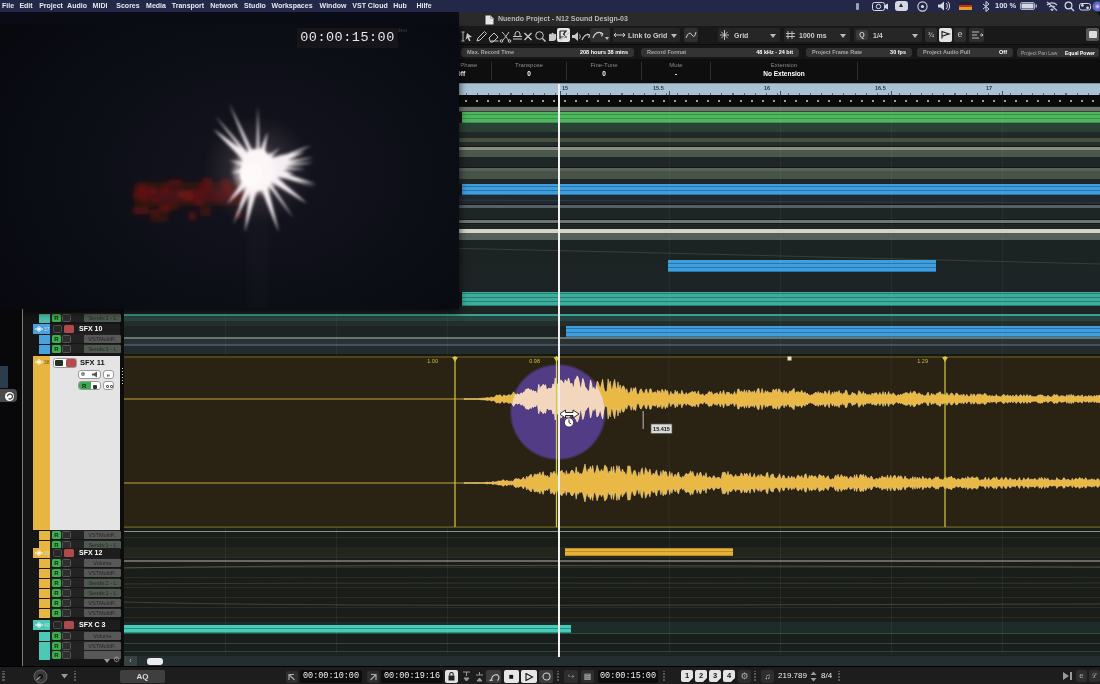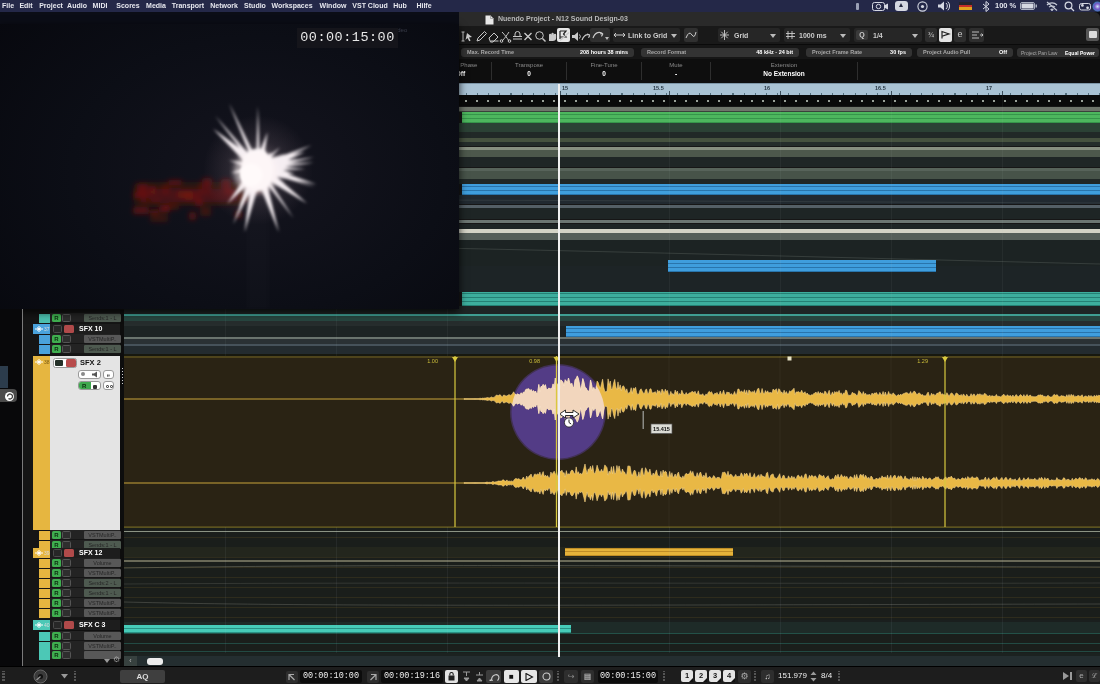--- a/index.html
+++ b/index.html
@@ -251,21 +251,21 @@
     <div style="position:absolute;left:84px;top:345px;width:37px;height:8px;background:#4e5a50;border-radius:1px;font-size:5.5px;color:#262626;text-align:center;line-height:8px;overflow:hidden;white-space:nowrap">Sends:1 - L</div>
     <div style="position:absolute;left:33px;top:356px;width:17px;height:174px;background:#e6b640"></div>
     <div style="position:absolute;left:50px;top:356px;width:70px;height:174px;background:#e4e4e4"></div>
     <svg style="position:absolute;left:34px;top:358px" width="10" height="8">
       <path d="M1 4 h8 M5 1 v6 M3 2.5 l4 3 M7 2.5 l-4 3" stroke="#fff" stroke-width="1" fill="none"></path>
     </svg>
     <span style="position:absolute;left:44px;top:359px;font-size:5px;color:#7a5a10">38</span>
     <div style="position:absolute;left:53px;top:357.5px;width:24px;height:10px;background:#fff;border:0.8px solid #999;border-radius:2.5px"></div>
     <div style="position:absolute;left:55px;top:359.5px;width:8px;height:6.5px;background:#243028;border-radius:1px"></div>
     <div style="position:absolute;left:65.5px;top:358.8px;width:10px;height:8px;background:#b84c4c;border-radius:1.5px"></div>
-    <span style="position:absolute;left:80px;top:358px;font-size:7.5px;font-weight:bold;color:#111">SFX 2</span>
+    <span style="position:absolute;left:80px;top:358px;font-size:7.5px;font-weight:bold;color:#111">SFX 11</span>
     <div style="position:absolute;left:78px;top:369.5px;width:23px;height:9px;background:#fff;border:0.8px solid #999;border-radius:3px"></div>
     <div style="position:absolute;left:81px;top:372px;width:4px;height:4px;background:#8a8a8a;border-radius:50%"></div>
     <svg style="position:absolute;left:91px;top:371px" width="8" height="7">
       <path d="M1 2.5 h2 L6 0.5 v6 L3 4.5 H1z" fill="#555"></path>
     </svg>
     <div style="position:absolute;left:103px;top:369.5px;width:11px;height:9px;background:#fff;border:0.8px solid #999;border-radius:3px;font-size:6px;color:#333;text-align:center;line-height:9px">e</div>
     <div style="position:absolute;left:78px;top:381px;width:23px;height:9px;background:#fff;border:0.8px solid #999;border-radius:3px;overflow:hidden">
       <div style="position:absolute;left:0;top:0;width:11.5px;height:9px;background:#3fa84e"></div>
       <span style="position:absolute;left:3px;top:0.5px;font-size:6px;font-weight:bold;color:#0c2c10">R</span>
       <div style="position:absolute;right:3px;top:2.5px;width:4.5px;height:4px;background:#333;border-radius:1px"></div>
@@ -669,21 +669,21 @@
     <div style="position:absolute;left:689px;top:11px;width:0;height:0;border-left:4px solid transparent;border-bottom:4px solid #111"></div>
     <div style="position:absolute;left:695px;top:3px;width:12px;height:12px;background:#e4e4e4;border-radius:2px;color:#111;font-size:7.5px;font-weight:bold;text-align:center;line-height:12px">2</div>
     <div style="position:absolute;left:703px;top:11px;width:0;height:0;border-left:4px solid transparent;border-bottom:4px solid #111"></div>
     <div style="position:absolute;left:709px;top:3px;width:12px;height:12px;background:#e4e4e4;border-radius:2px;color:#111;font-size:7.5px;font-weight:bold;text-align:center;line-height:12px">3</div>
     <div style="position:absolute;left:717px;top:11px;width:0;height:0;border-left:4px solid transparent;border-bottom:4px solid #111"></div>
     <div style="position:absolute;left:723px;top:3px;width:12px;height:12px;background:#e4e4e4;border-radius:2px;color:#111;font-size:7.5px;font-weight:bold;text-align:center;line-height:12px">4</div>
     <div style="position:absolute;left:731px;top:11px;width:0;height:0;border-left:4px solid transparent;border-bottom:4px solid #111"></div>
     <div style="position:absolute;left:738px;top:2.5px;width:13px;height:13px;background:#2e2e2e;color:#aaa;font-size:9px;font-weight:normal;font-family:'Liberation Sans',sans-serif;text-align:center;line-height:13px;border-radius:2px;white-space:nowrap">⚙</div>
     <div style="position:absolute;left:754px;top:4px;width:2px;height:10px;background-image:repeating-linear-gradient(0deg,#555 0 1.5px,transparent 1.5px 3px)"></div>
     <div style="position:absolute;left:761px;top:2.5px;width:13px;height:13px;background:#2e2e2e;color:#ccc;font-size:8px;font-weight:normal;font-family:'Liberation Sans',sans-serif;text-align:center;line-height:13px;border-radius:2px;white-space:nowrap">♫</div>
-    <span style="position:absolute;left:778px;top:4px;font-size:8px;color:#eee">151.979</span>
+    <span style="position:absolute;left:778px;top:4px;font-size:8px;color:#eee">219.789</span>
     <svg style="position:absolute;left:810px;top:4px" width="7" height="11">
       <path d="M3.5 0.5 l3 3.5 h-6z M3.5 10.5 l3 -3.5 h-6z" fill="#999"></path>
     </svg>
     <span style="position:absolute;left:821px;top:4px;font-size:8px;color:#eee">8/4</span>
     <div style="position:absolute;left:838px;top:4px;width:2px;height:10px;background-image:repeating-linear-gradient(0deg,#555 0 1.5px,transparent 1.5px 3px)"></div>
     <svg style="position:absolute;left:1062px;top:4px" width="11" height="10">
       <path d="M1 1 l6 4 -6 4z M8 1 h2 v8 h-2z" fill="#999"></path>
     </svg>
     <div style="position:absolute;left:1076px;top:3px;width:11px;height:12px;background:#2e2e2e;color:#aaa;font-size:8px;font-weight:normal;font-family:'Liberation Sans',sans-serif;text-align:center;line-height:12px;border-radius:2px;white-space:nowrap">e</div>
     <div style="position:absolute;left:1089px;top:3px;width:11px;height:12px;background:#2e2e2e;color:#aaa;font-size:7px;font-weight:normal;font-family:'Liberation Sans',sans-serif;text-align:center;line-height:12px;border-radius:2px;white-space:nowrap">ℒ</div>

